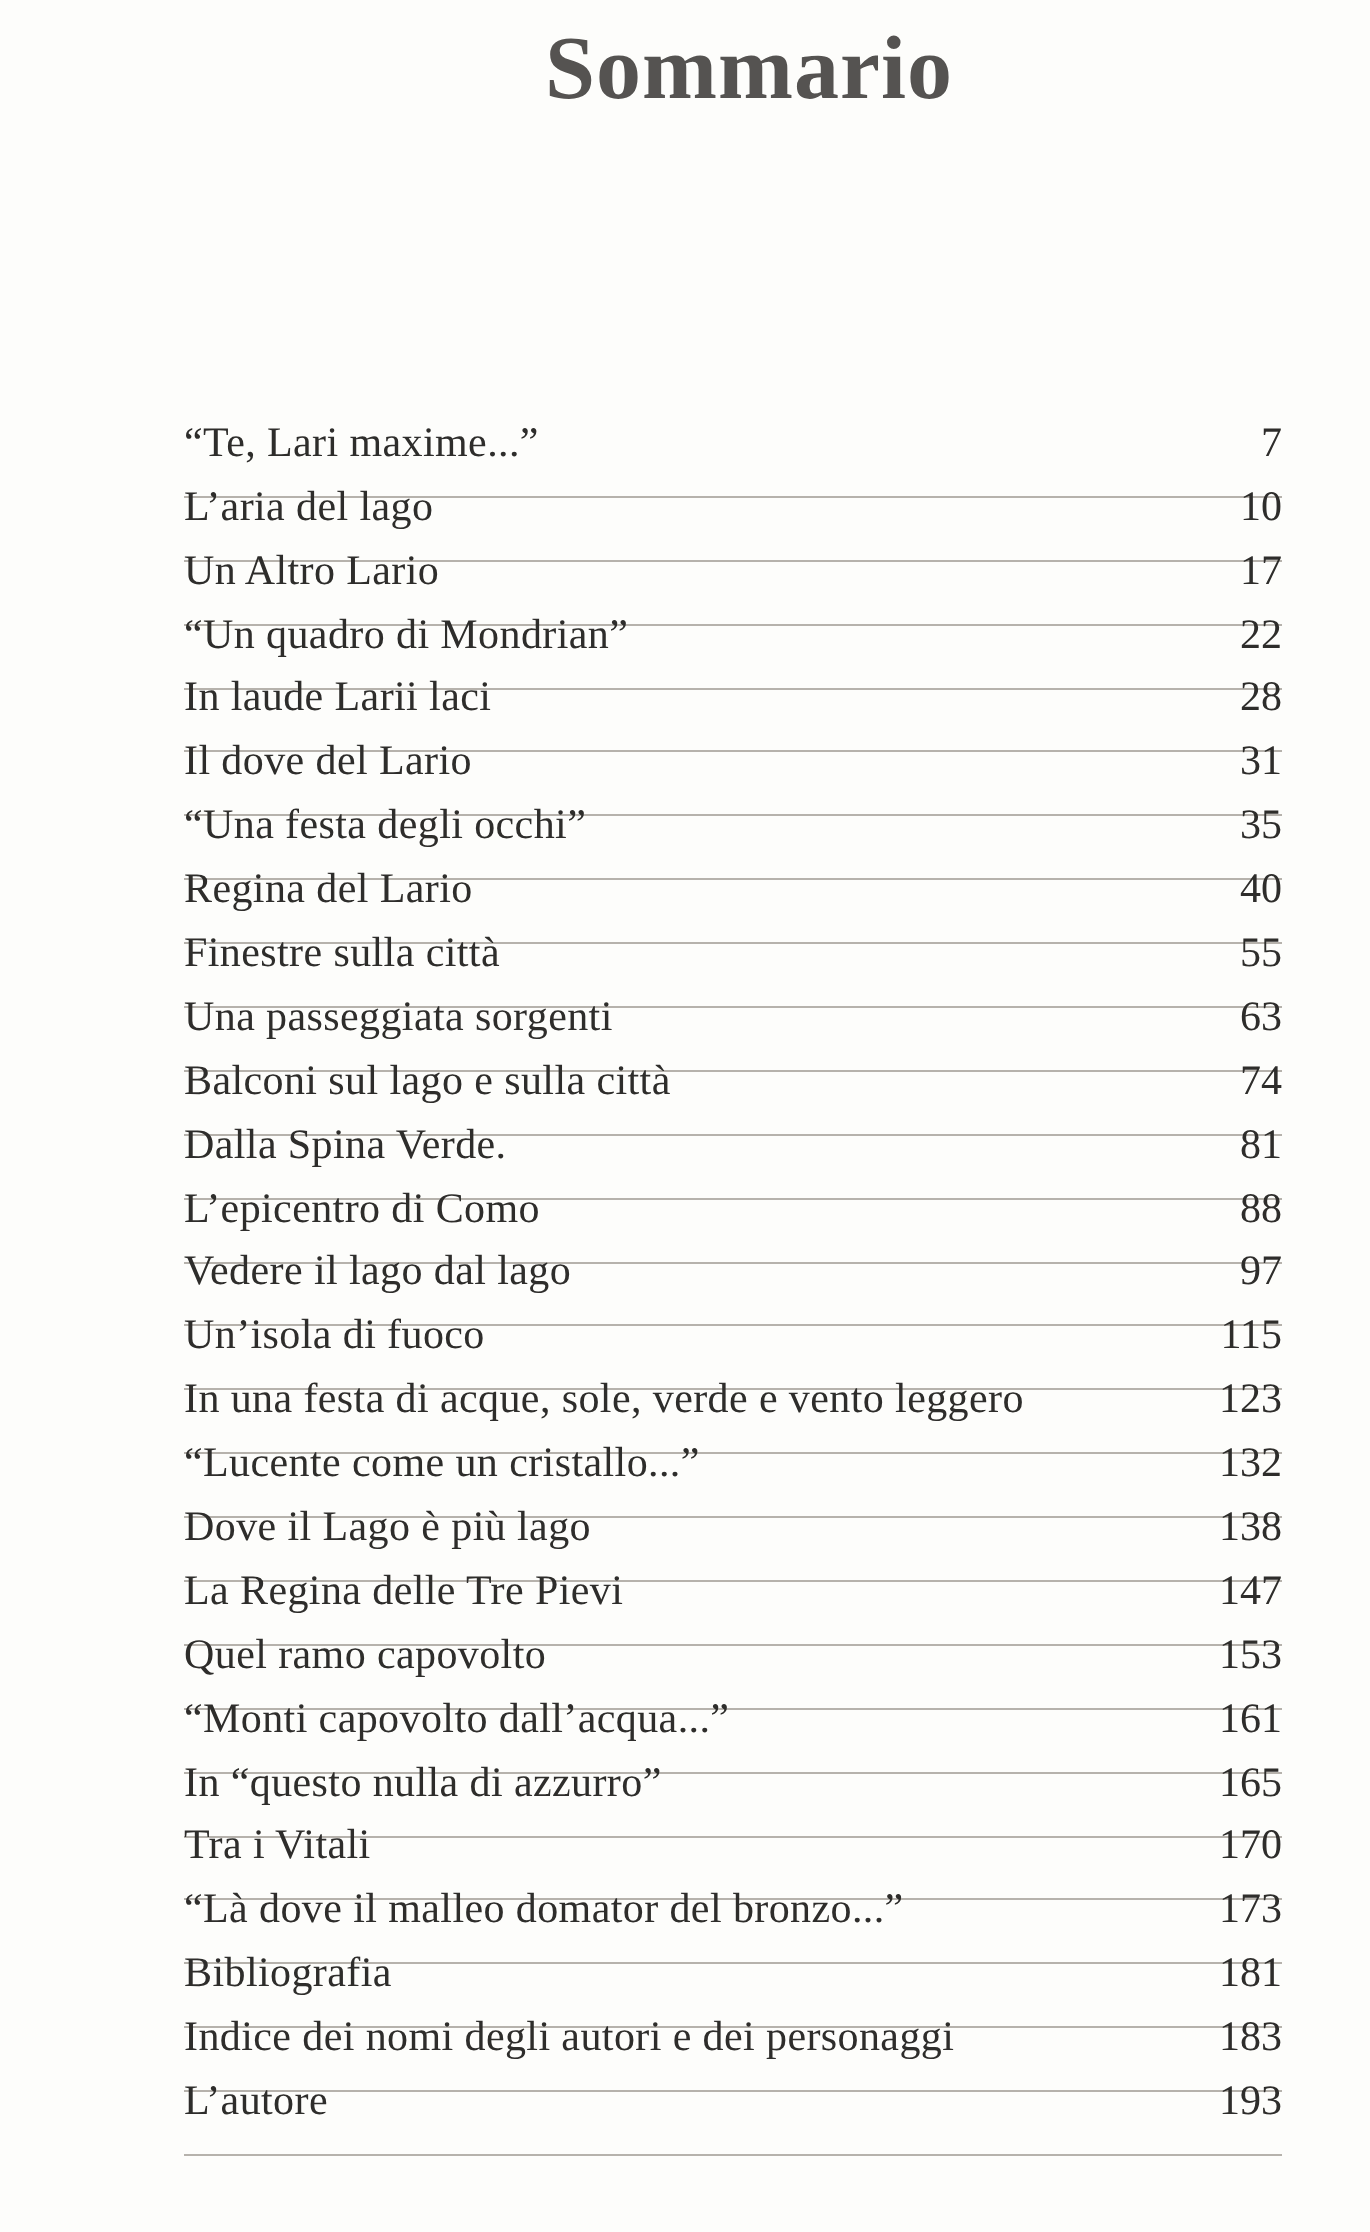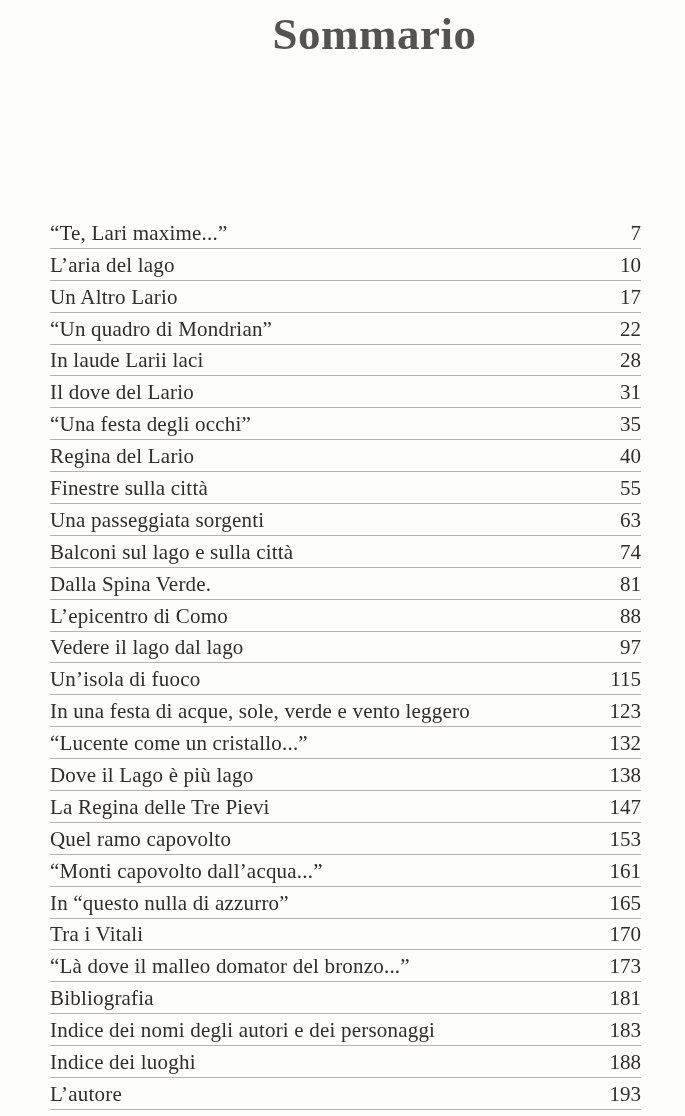--- a/index.html
+++ b/index.html
@@ -33,21 +33,22 @@
     left:50px;
     right:44px;
   }
   .toc-row{
     display:flex;
     justify-content:space-between;
     align-items:flex-end;
     height:31.9px;
     box-sizing:border-box;
     border-bottom:1px solid var(--rule);
-    padding-bottom:2px;
+    padding-bottom:14px;
+    margin-left:42px;
   }
   .toc-entry-title{
     font-size:21px;
     color:var(--text);
     white-space:nowrap;
     letter-spacing:0.2px;
   }
   .toc-entry-page{
     font-size:21px;
     color:var(--text);
@@ -159,21 +160,17 @@
       </div>
       <div class="toc-row">
         <span class="toc-entry-title">Bibliografia</span>
         <span class="toc-entry-page">181</span>
       </div>
       <div class="toc-row">
         <span class="toc-entry-title">Indice dei nomi degli autori e dei personaggi</span>
         <span class="toc-entry-page">183</span>
       </div>
       <div class="toc-row">
-        <span class="toc-entry-title">Indice dei luoghi</span>
-        <span class="toc-entry-page">188</span>
-      </div>
-      <div class="toc-row">
         <span class="toc-entry-title">L’autore</span>
         <span class="toc-entry-page">193</span>
       </div>
     </div>
 </div>
 
 </body></html>

